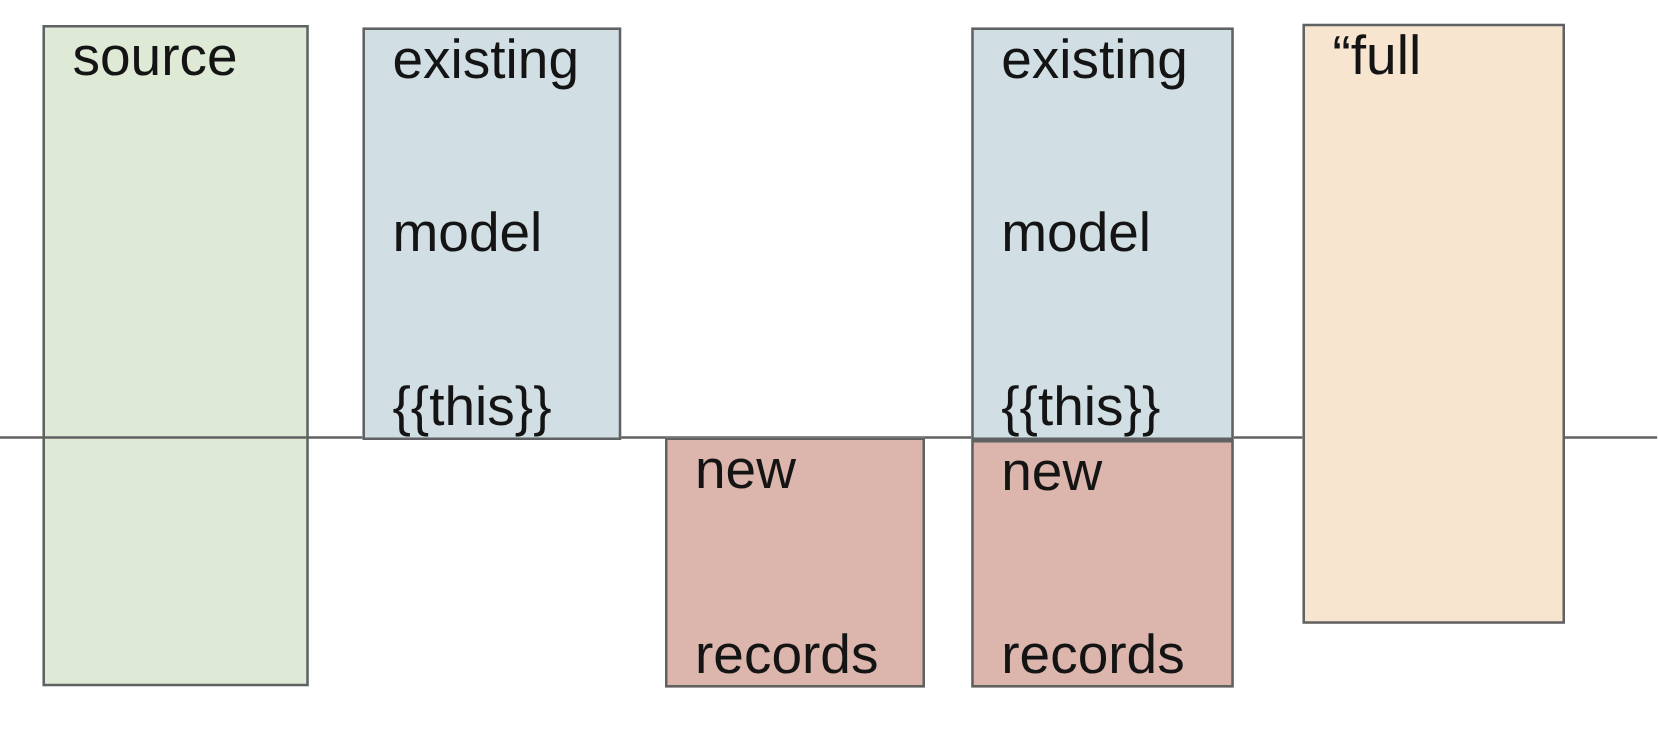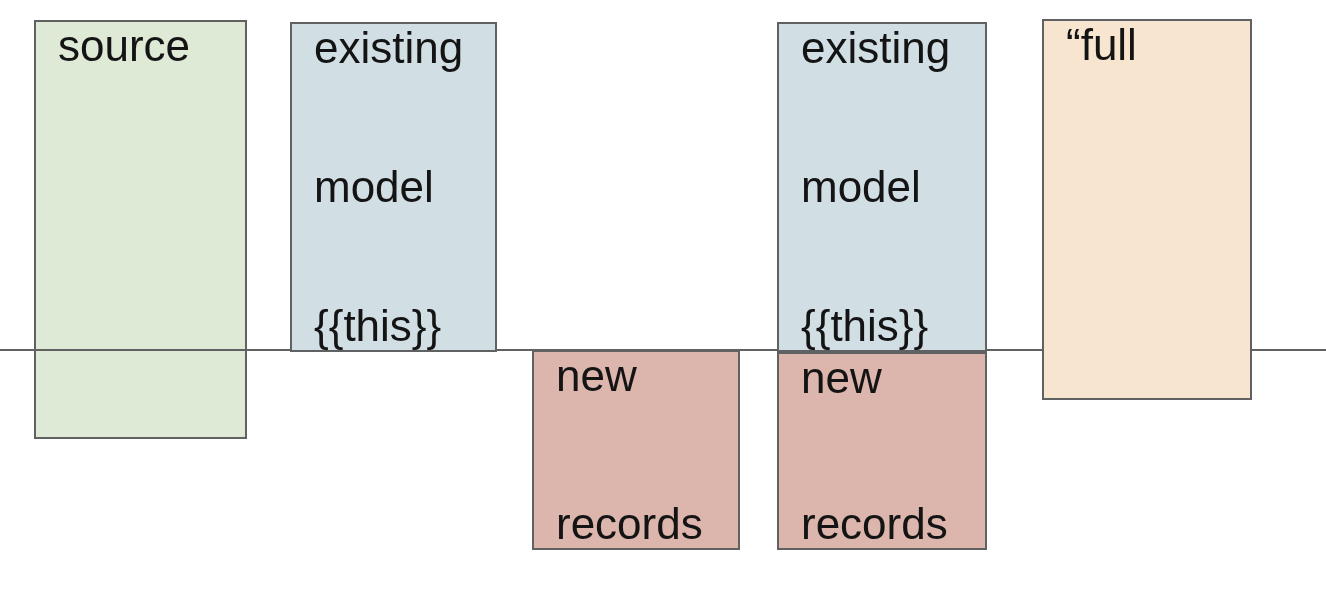--- a/index.html
+++ b/index.html
@@ -28,26 +28,26 @@
     flex-direction: column;
     justify-content: space-between;
     padding-left: 22px;
     padding-right: 6px;
     font-size: 44px;
     line-height: 48px;
     color: #141414;
     z-index: 3;
   }
   .box .line-txt { display: block; white-space: nowrap; }
-  .box-source   { left: 34px;   top: 20px;  width: 213px; height: 419px; background: #dee9d6; z-index: 1; }
+  .box-source   { left: 34px;   top: 20px;  width: 213px; height: 529px; background: #dee9d6; z-index: 1; }
   .box-em1      { left: 290px;  top: 22px;  width: 207px; height: 330px; background: #d1dee4; }
   .box-nr1      { left: 532px;  top: 350px; width: 208px; height: 200px; background: #dcb5ad; }
   .box-em2      { left: 777px;  top: 22px;  width: 210px; height: 330px; background: #d1dee4; }
   .box-nr2      { left: 777px;  top: 352px; width: 210px; height: 198px; background: #dcb5ad; }
-  .box-fr       { left: 1042px; top: 19px;  width: 210px; height: 381px; background: #f8e5d0; }
+  .box-fr       { left: 1042px; top: 19px;  width: 210px; height: 480px; background: #f8e5d0; }
 </style>
 </head>
 <body>
 
 <div class="canvas">
 
   <div class="box box-source">
     <span class="line-txt">source</span>
   </div>
 

